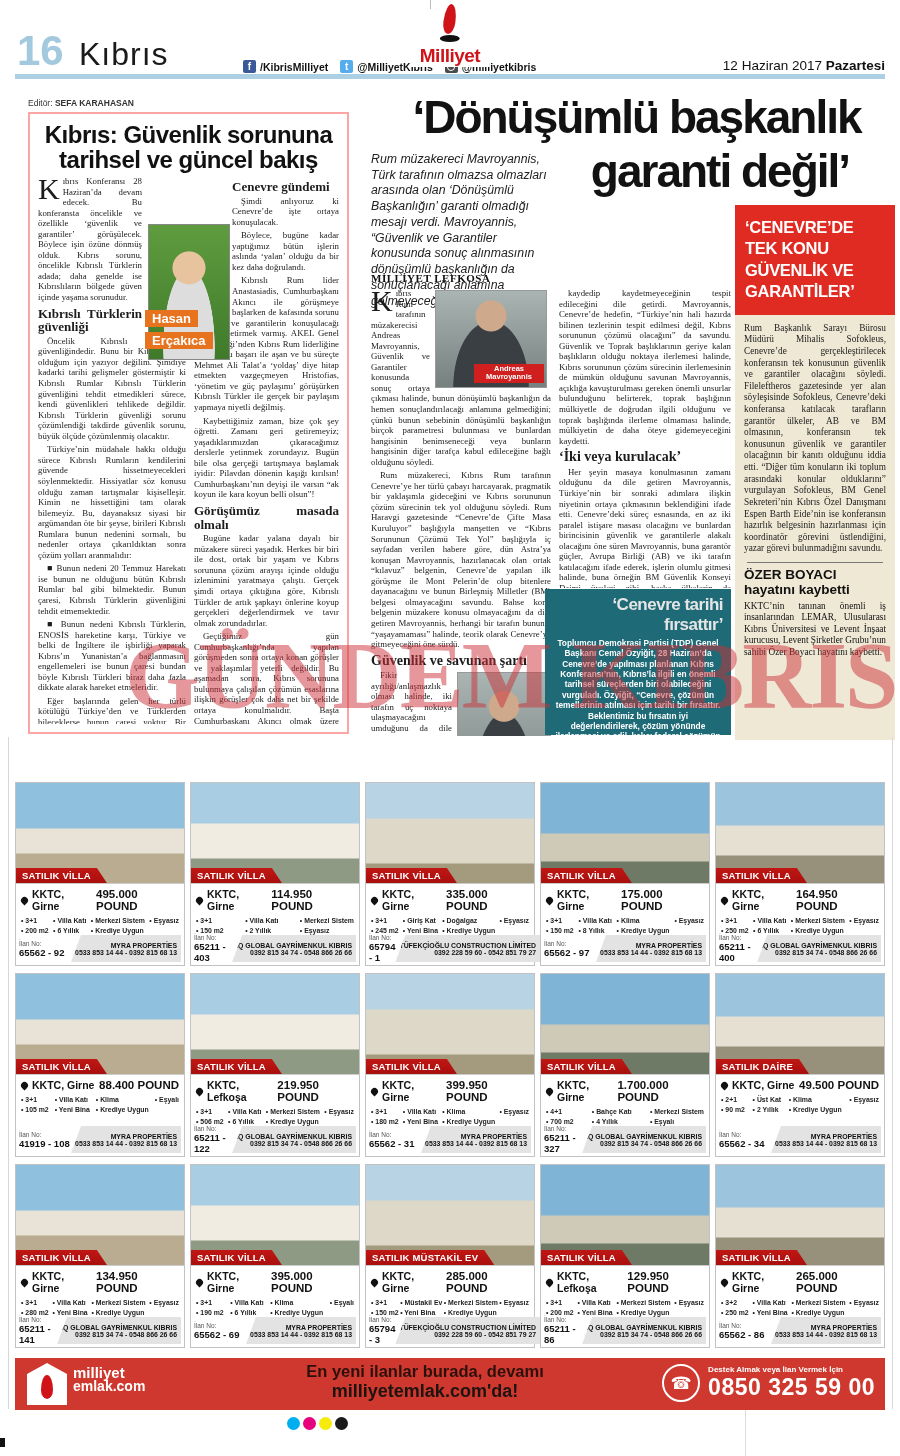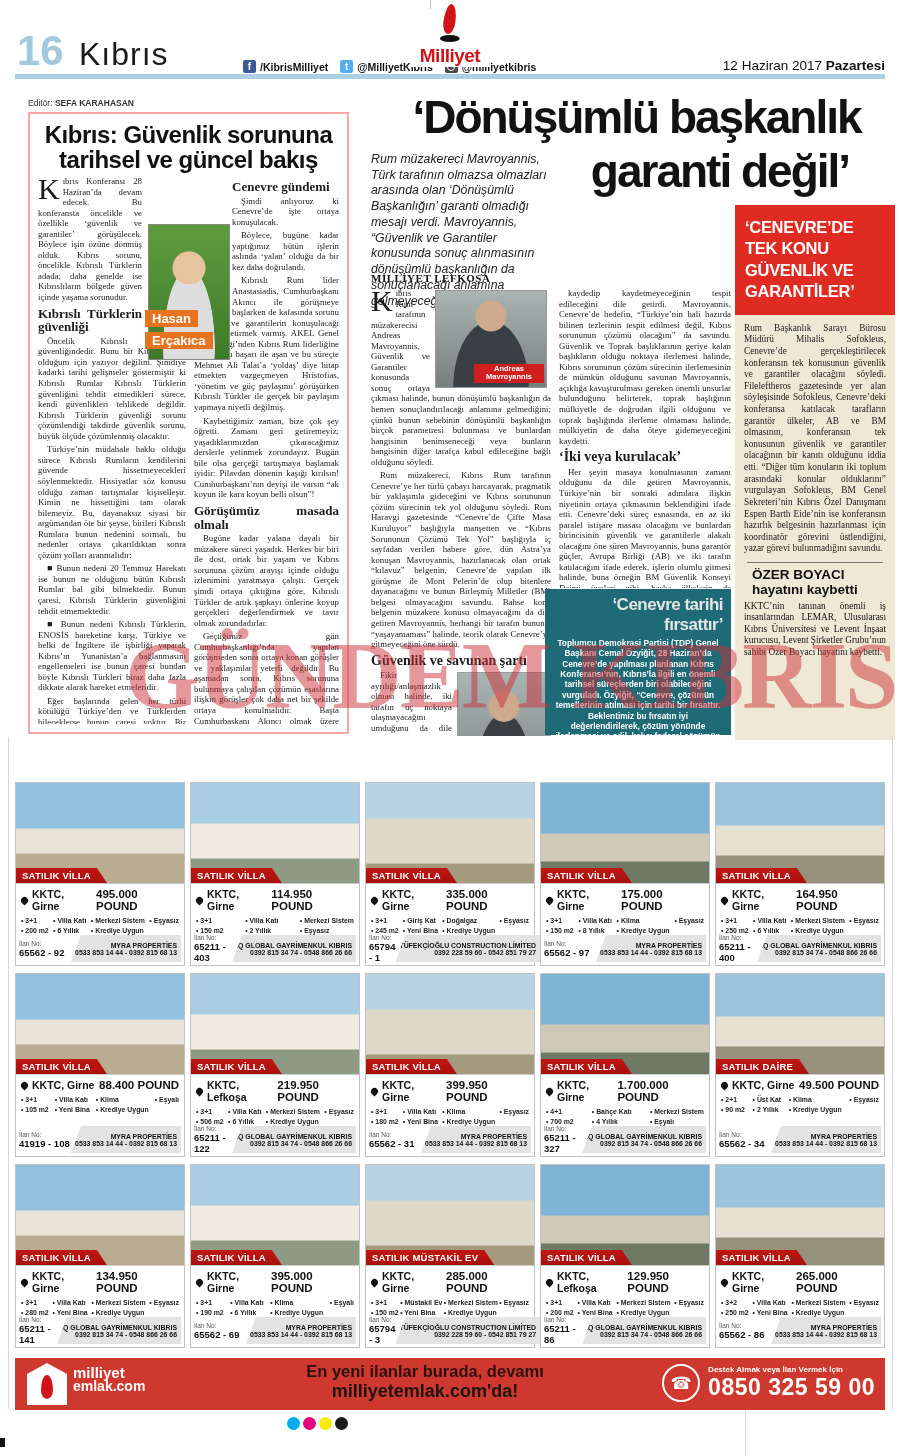--- a/index.html
+++ b/index.html
@@ -68,21 +68,21 @@
   .photo2{float:right;width:92px;height:128px;margin:2px 0 2px 5px;}
   .photo-label{position:absolute;right:2px;bottom:4px;background:#cf1f1f;color:#fff;font-family:"Liberation Sans",sans-serif;
       font-weight:700;font-size:7.5px;line-height:1.15;text-align:center;padding:1px 4px;max-width:62px;}
   
   .sidebar{position:absolute;left:735px;top:205px;width:160px;height:535px;background:#efe8d5;}
   .redbox{background:#e02b22;color:#fff;padding:12px 10px;margin:0;}
   .redbox div{font-size:16.5px;font-weight:800;letter-spacing:-0.3px;line-height:1.3;}
   .sb-body{font-family:"Liberation Serif",serif;font-size:9.3px;line-height:1.25;text-align:justify;
            padding:8px 9px 0;color:#1c1c1c;}
   .sb-div{border-top:1px solid #777;margin:7px 12px 5px;}
-  .obit-title{font-size:13.5px;font-weight:800;line-height:1.1;padding:0 17px;}
+  .obit-title{font-size:13.5px;font-weight:800;line-height:1.1;padding:0 9px;}
   .obit-body{font-family:"Liberation Serif",serif;font-size:9.3px;line-height:1.25;text-align:justify;padding:3px 9px;}
   
   .teal-box{position:absolute;left:545px;top:589px;width:186px;height:146px;background:#1e6b77;z-index:3;
             padding:6px 8px;box-sizing:border-box;}
   .teal-title{color:#e5e5e5;font-size:17px;font-weight:900;letter-spacing:-0.5px;text-align:right;margin-bottom:3px;}
   .teal-body{color:#fff;font-size:8.3px;font-weight:700;line-height:1.25;text-align:center;}
   
   .watermark{position:absolute;left:125px;top:628px;width:775px;height:106px;overflow:hidden;z-index:4;pointer-events:none;}
   .watermark span{font-family:"Liberation Serif",serif;font-weight:700;font-size:96px;line-height:1;
       color:rgba(203,48,55,0.5);white-space:nowrap;letter-spacing:-2px;}

